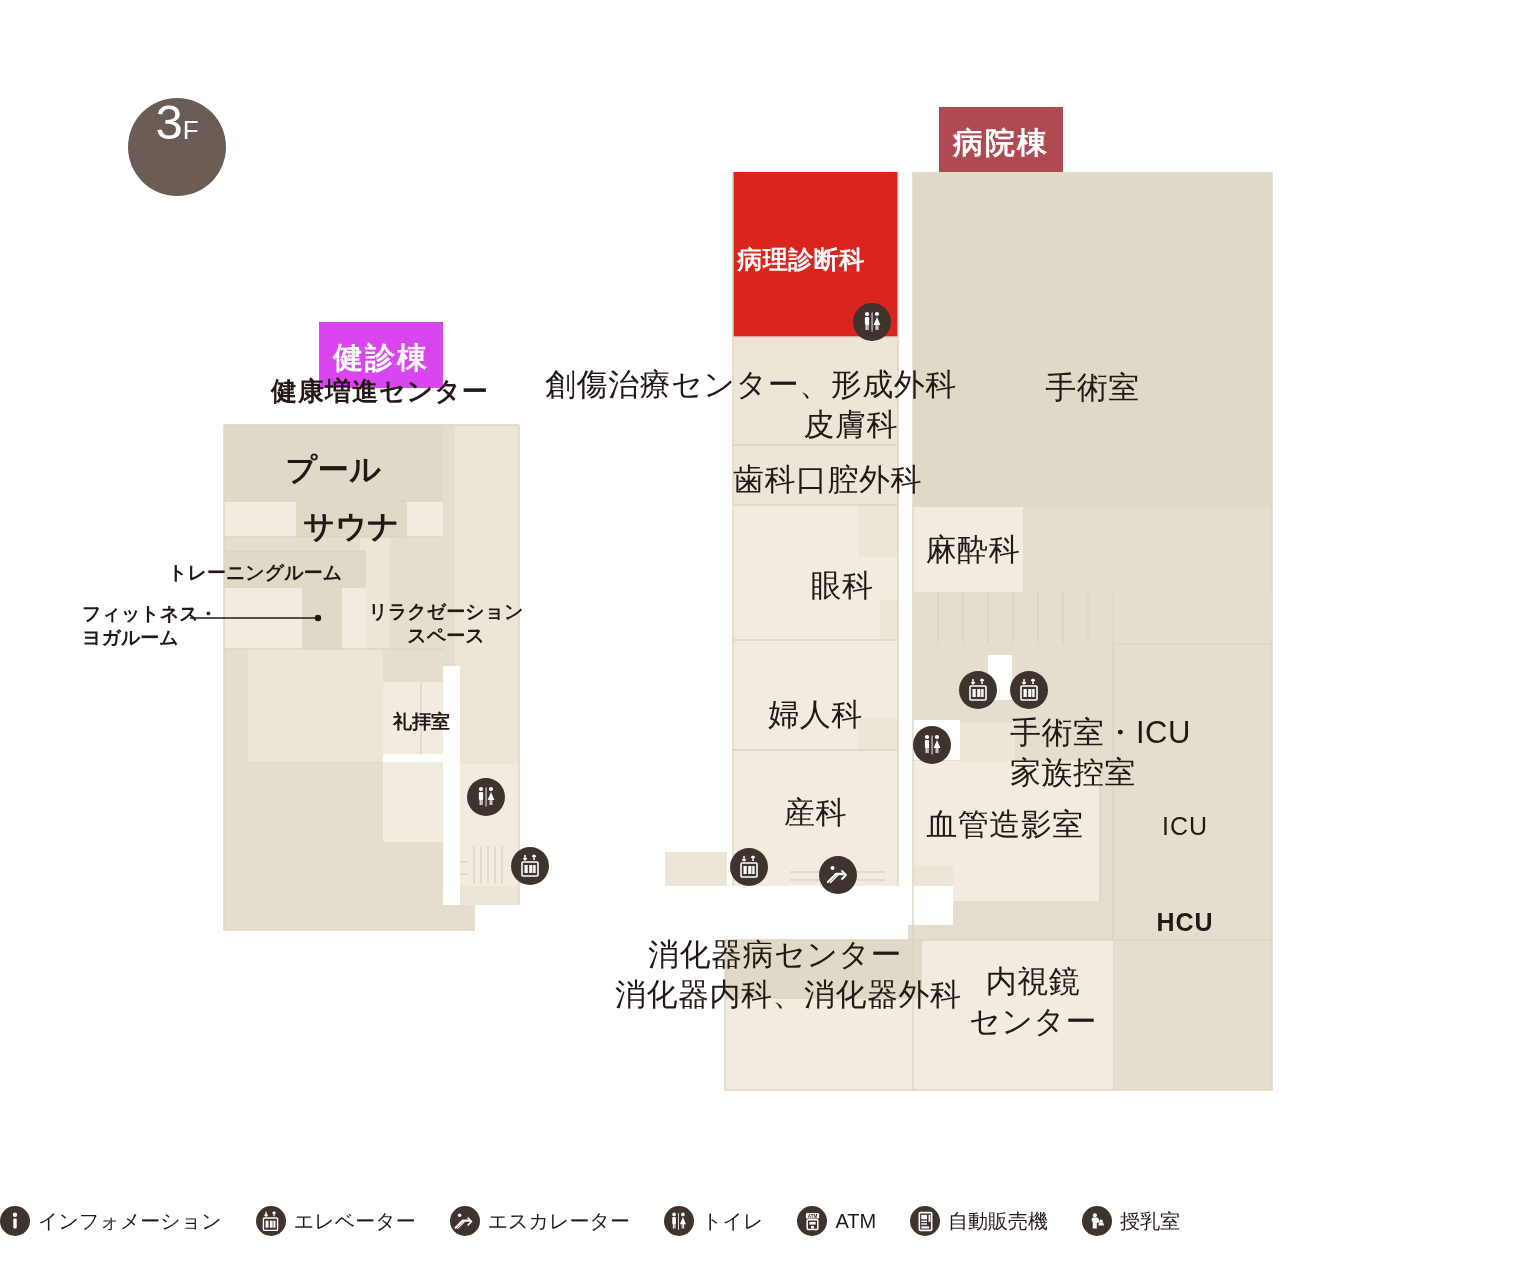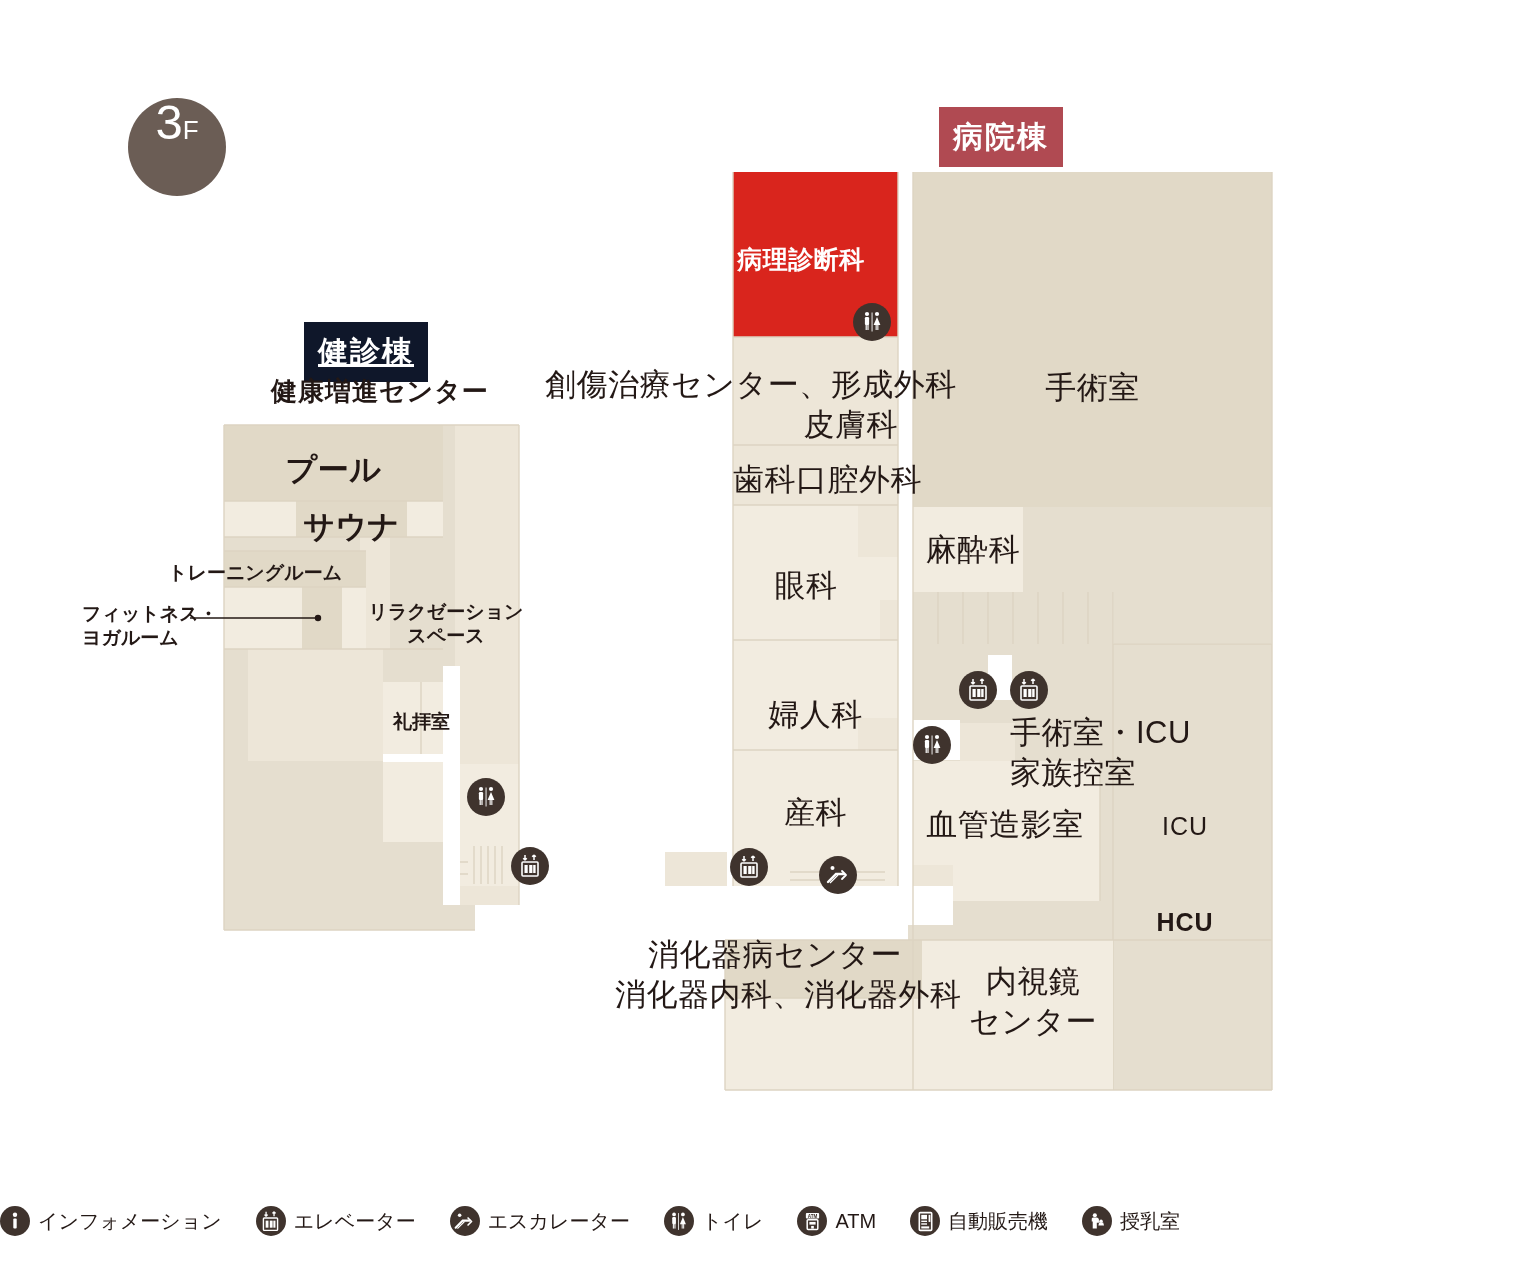--- a/index.html
+++ b/index.html
@@ -31,24 +31,24 @@
   #floor-badge .num { font-size: 49px; line-height: 1; font-weight: 400; }
   #floor-badge .suf { font-size: 26px; line-height: 1; font-weight: 400; }
 
   
   .wing-tag {
     position: absolute;
     color: #fff;
     font-weight: bold;
     font-size: 30px;
     letter-spacing: 2px;
-    padding: 10px 14px 9px 14px;
+    padding: 16px 14px 9px 14px;
     white-space: nowrap;
   }
-  #wing-tag-kenshin { left: 304px; top: 322px; background: #0f172a; text-decoration: underline; }
+  #wing-tag-kenshin { left: 319px; top: 322px; background: #d946ef; }
   #wing-tag-byoin  { left: 939px; top: 107px; background: #b04a52; }
 
   
   #center-title {
     position: absolute;
     left: 271px; top: 374px;
     font-size: 26px;
     font-weight: bold;
     letter-spacing: 1px;
     white-space: nowrap;
@@ -258,21 +258,21 @@
 
 <svg style="position:absolute; left:190px; top:608px; width:140px; height:20px;">
   <path d="M0,10 H128" stroke="#231815" stroke-width="1.6" fill="none"></path>
   <circle cx="128" cy="10" r="3.2" fill="#231815"></circle>
 </svg>
 
 <div class="rlabel white" style="left:733px; top:243px; width:136px;">病理診断科</div>
 <div class="rlabel rt" style="left:545px; top:365px; width:353px;">創傷治療センター、形成外科
 皮膚科</div>
 <div class="rlabel" style="left:733px; top:460px; width:153px;">歯科口腔外科</div>
-<div class="rlabel" style="left:733px; top:566px; width:146px;">眼科</div>
+<div class="rlabel" style="left:733px; top:566px; width:146px;padding-left:36px;">眼科</div>
 <div class="rlabel" style="left:733px; top:695px; width:165px;">婦人科</div>
 <div class="rlabel" style="left:733px; top:793px; width:165px;">産科</div>
 <div class="rlabel" style="left:1000px; top:368px; width:185px;">手術室</div>
 <div class="rlabel" style="left:913px; top:530px; width:120px;">麻酔科</div>
 <div class="rlabel" style="left:1010px; top:713px; width:170px; text-align:left;">手術室・ICU
 家族控室</div>
 <div class="rlabel" style="left:925px; top:805px; width:160px;">血管造影室</div>
 <div class="rlabel lat" style="left:1130px; top:810px; width:110px;">ICU</div>
 <div class="rlabel lat" style="left:1130px; top:906px; width:110px;font-weight:bold;">HCU</div>
 <div class="rlabel" style="left:615px; top:935px; width:320px;">消化器病センター

